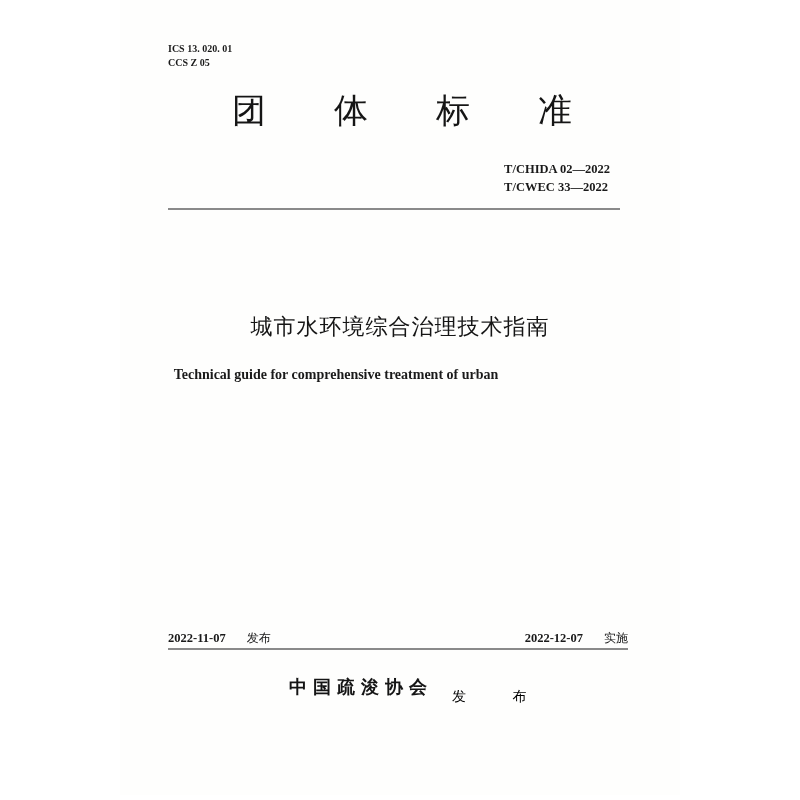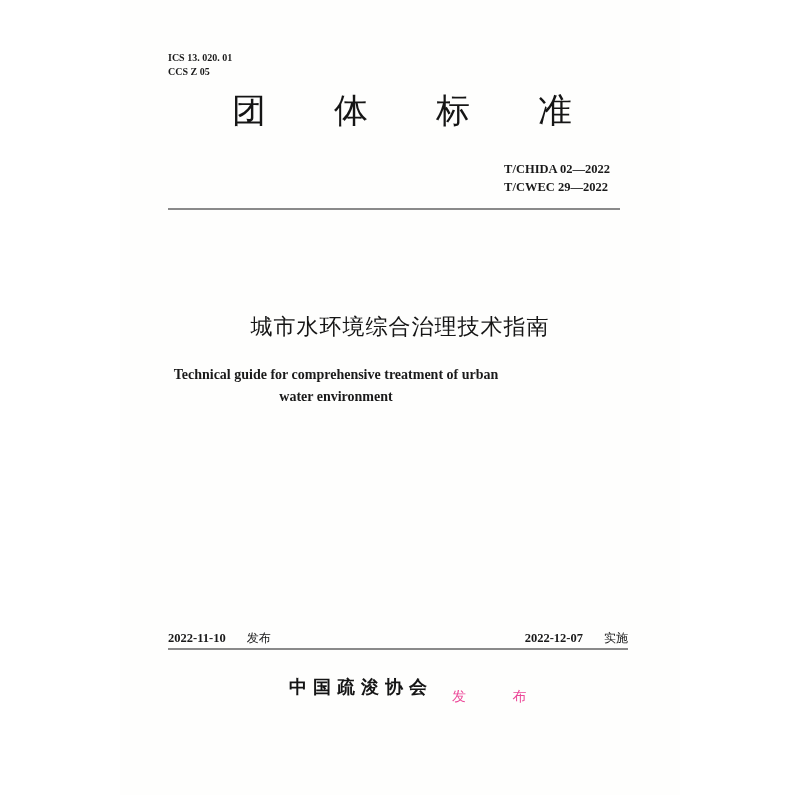--- a/index.html
+++ b/index.html
@@ -19,21 +19,21 @@
     position: absolute;
     left: 120px;
     top: 0;
     width: 560px;
     height: 795px;
     background: #fefefd;
   }
   .abs { position: absolute; }
 
   .ics {
-    left: 168px; top: 51px;
+    left: 168px; top: 42px;
     font-size: 10px; font-weight: bold; line-height: 14px;
     white-space: nowrap;
   }
   .main-title {
     left: 232px; top: 88px;
     width: 340px;
     display: flex;
     justify-content: space-between;
     font-family: "DejaVu Sans", sans-serif;
     font-size: 34px; font-weight: normal;
@@ -90,21 +90,21 @@
     color: #151515;
   }
   .pub1 { letter-spacing: 6px; }
   .pub2 { letter-spacing: 0px; }
   .publish-word {
     left: 452px; top: 688px;
     font-family: "DejaVu Sans", sans-serif;
     font-size: 14px;
     word-spacing: 14px;
     letter-spacing: 14px;
-    color: #ec4899;
+    color: #000000;
     white-space: nowrap;
   }
 </style>
 </head>
 <body>
 
 <div class="page"></div>
 
 <div class="abs ics">
   <div>ICS 13. 020. 01</div>
@@ -113,34 +113,33 @@
 
 <div class="abs main-title">
   <span>团</span>
   <span>体</span>
   <span>标</span>
   <span>准</span>
 </div>
 
 <div class="abs stdnos">
   <div>T/CHIDA 02—2022</div>
-  <div>T/CWEC 29—2022</div>
+  <div>T/CWEC 33—2022</div>
 </div>
 
 <div class="abs hr hr-top"></div>
 
 <div class="abs cn-title">城市水环境综合治理技术指南</div>
 
 <div class="abs en-title">
   <div>Technical guide for comprehensive treatment of urban</div>
-  <div>water environment</div>
 </div>
 
 <div class="abs date-left">
-  <span>2022-11-10</span><span class="cn">发布</span>
+  <span>2022-11-07</span><span class="cn">发布</span>
 </div>
 
 <div class="abs date-right">
   <span>2022-12-07</span><span class="cn">实施</span>
 </div>
 
 <div class="abs hr hr-bot"></div>
 
 <div class="abs publishers">
   <div class="pub1">中国疏浚协会</div>

